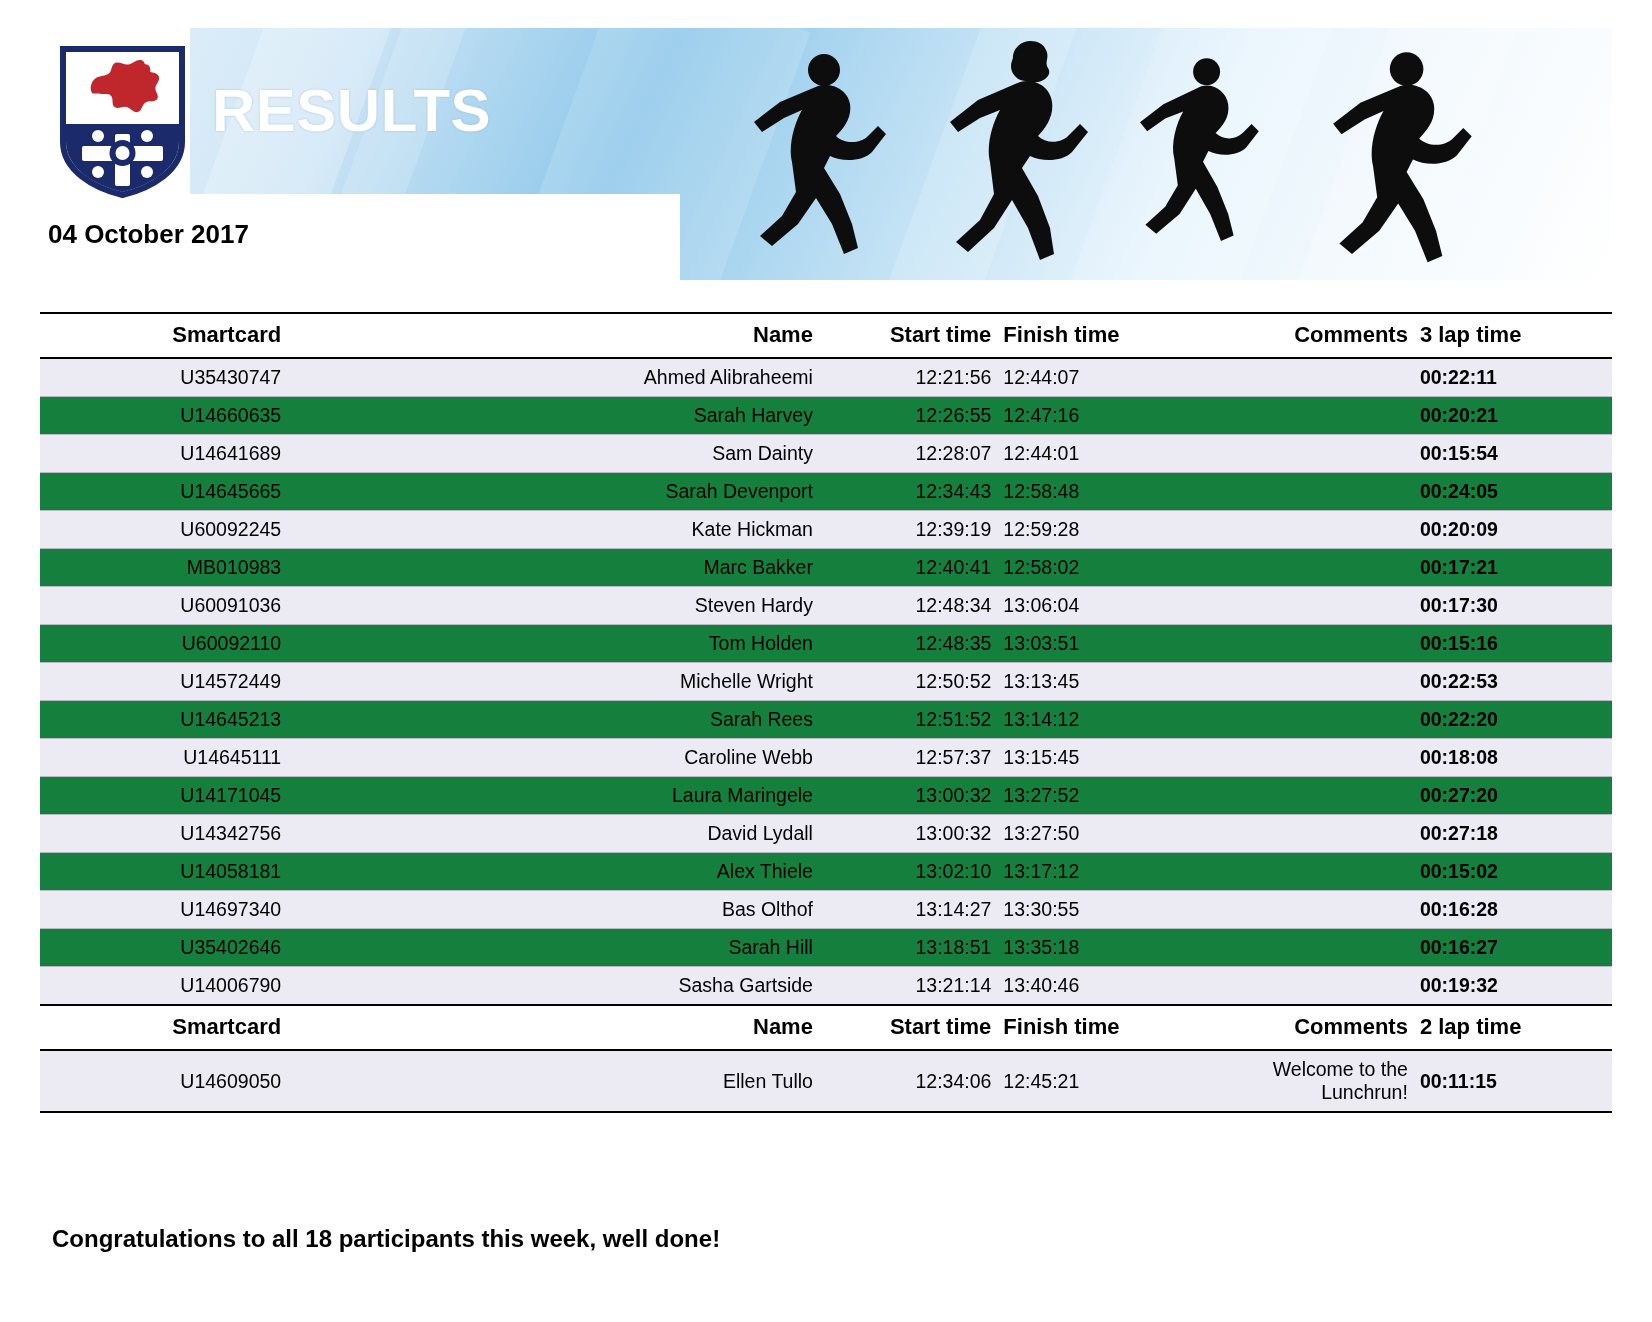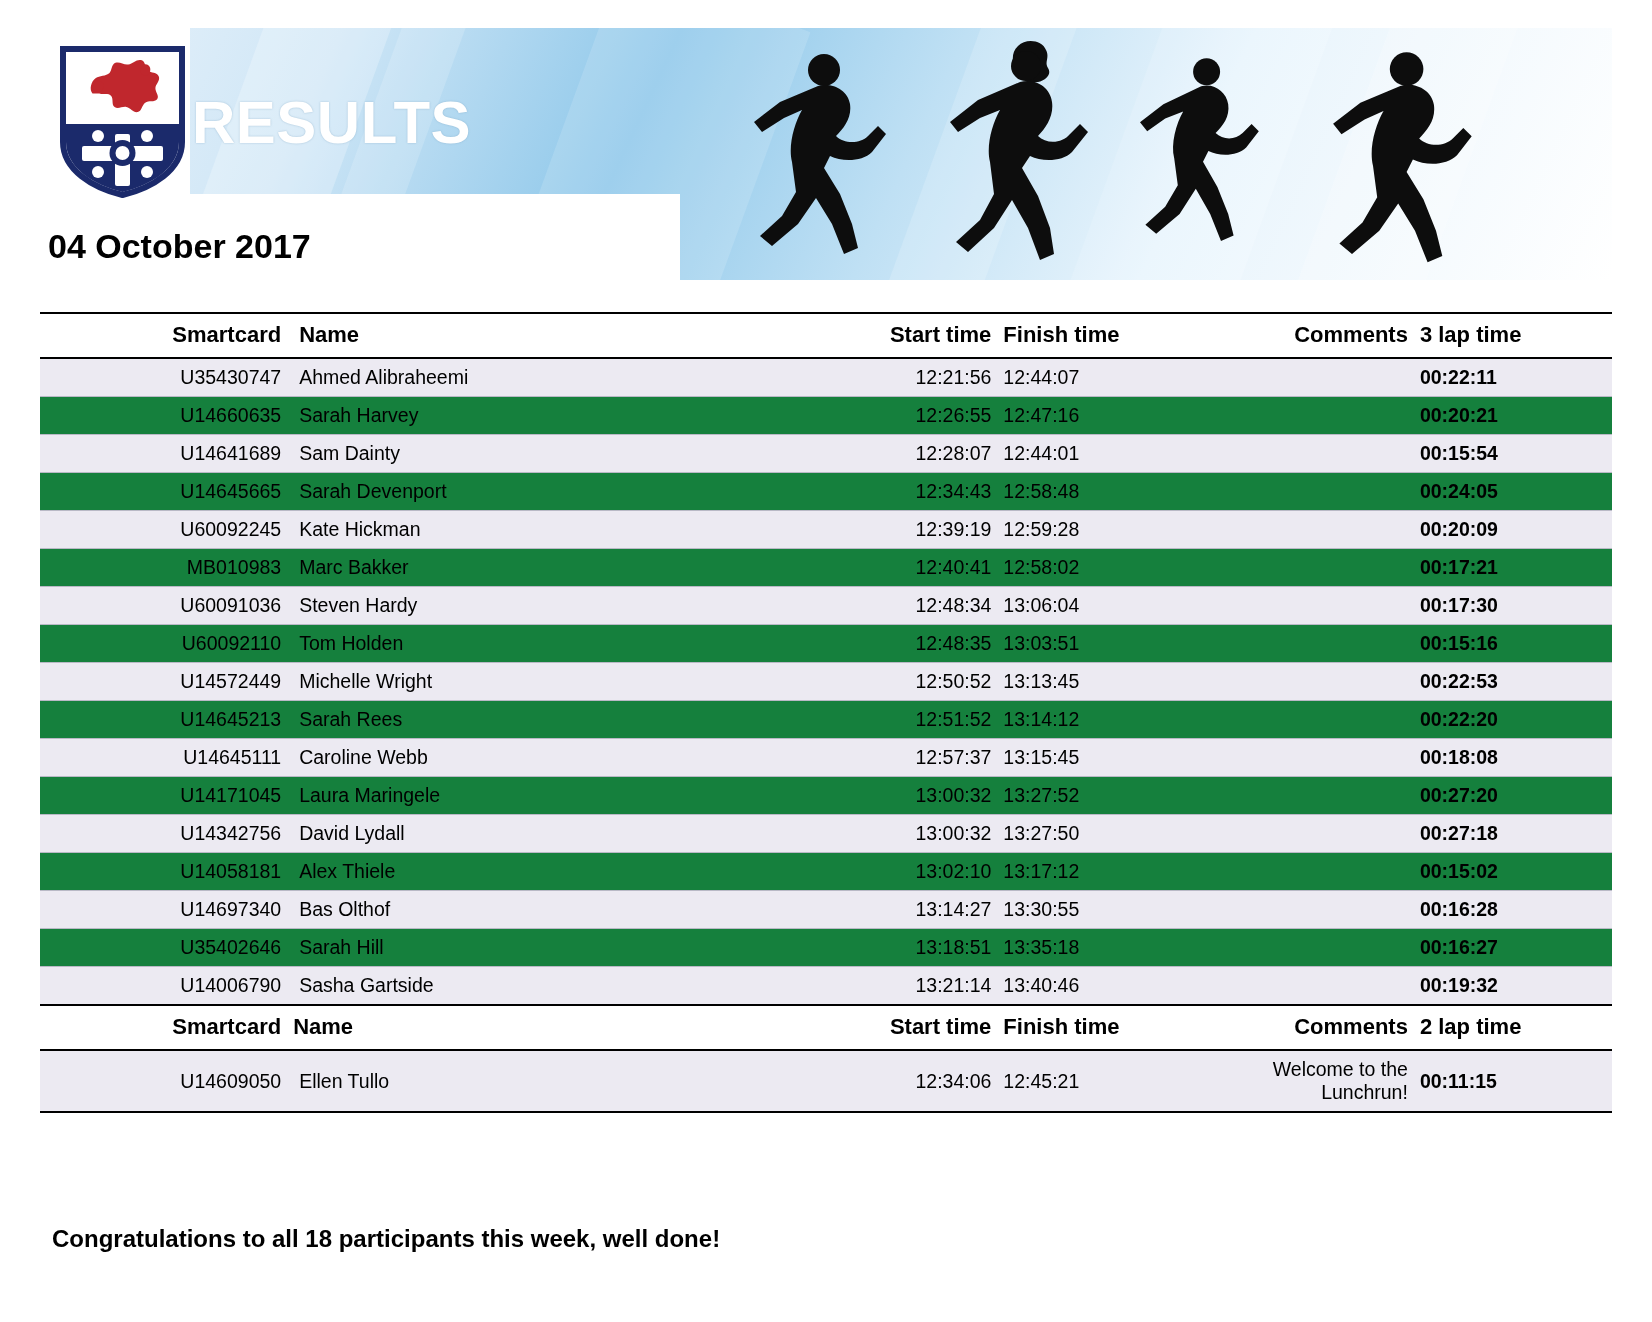--- a/index.html
+++ b/index.html
@@ -48,33 +48,32 @@
     background: #ffffff;
   }
   .crest {
     position: absolute;
     left: 20px; top: 18px;
     width: 125px; height: 152px;
   }
   .crest svg { display: block; }
   .results-title {
     position: absolute;
-    left: 152px; top: 48px;
+    left: 172px; top: 48px;
     font-size: 60px;
     font-weight: bold;
     color: #ffffff;
     letter-spacing: .5px;
     text-shadow: 0 0 2px rgba(120,160,190,.6);
     font-family: "Liberation Sans", sans-serif;
-    margin-top: 12px;
   }
   .banner-date {
     position: absolute;
-    left: 8px; bottom: 14px;
-    font-size: 34px;
+    left: 8px; bottom: 30px;
+    font-size: 26px;
     font-weight: bold;
     color: #000000;
   }
   .runners {
     position: absolute;
     right: 70px; top: 12px;
     width: 820px; height: 250px;
   }
 
   
@@ -101,21 +100,21 @@
   tbody td {
     padding: 7px 6px;
     border-bottom: 1px solid #b9b9c6;
     background: #eceaf2;
     white-space: nowrap;
   }
   tbody tr.alt td { background: #15803d; }
   tbody tr:last-child td { border-bottom: 2.5px solid #000; }
 
   .c-card   { width: 250px; text-align: right; padding-left: 14px; }
-  .c-name   { width: 540px; text-align: left; padding-left: 12px; }
+  .c-name   { width: 540px; text-align: right; padding-left: 12px; }
   .c-start  { width: 180px; text-align: right; padding-right: 6px; margin-top: 27px; }
   .c-finish { width: 180px; text-align: left; padding-right: 20px; }
   .c-comm   { width: 240px; text-align: right; padding-left: 10px; white-space: normal; margin-left: 10px; }
   .c-lap    { width: 200px; text-align: left; font-weight: bold; padding-right: 10px; }
 
   thead th.c-lap, .section-head td.c-lap { font-weight: bold; }
 
   .section-head td { border-top: 2.5px solid #000; }
 
   .footer-note {

